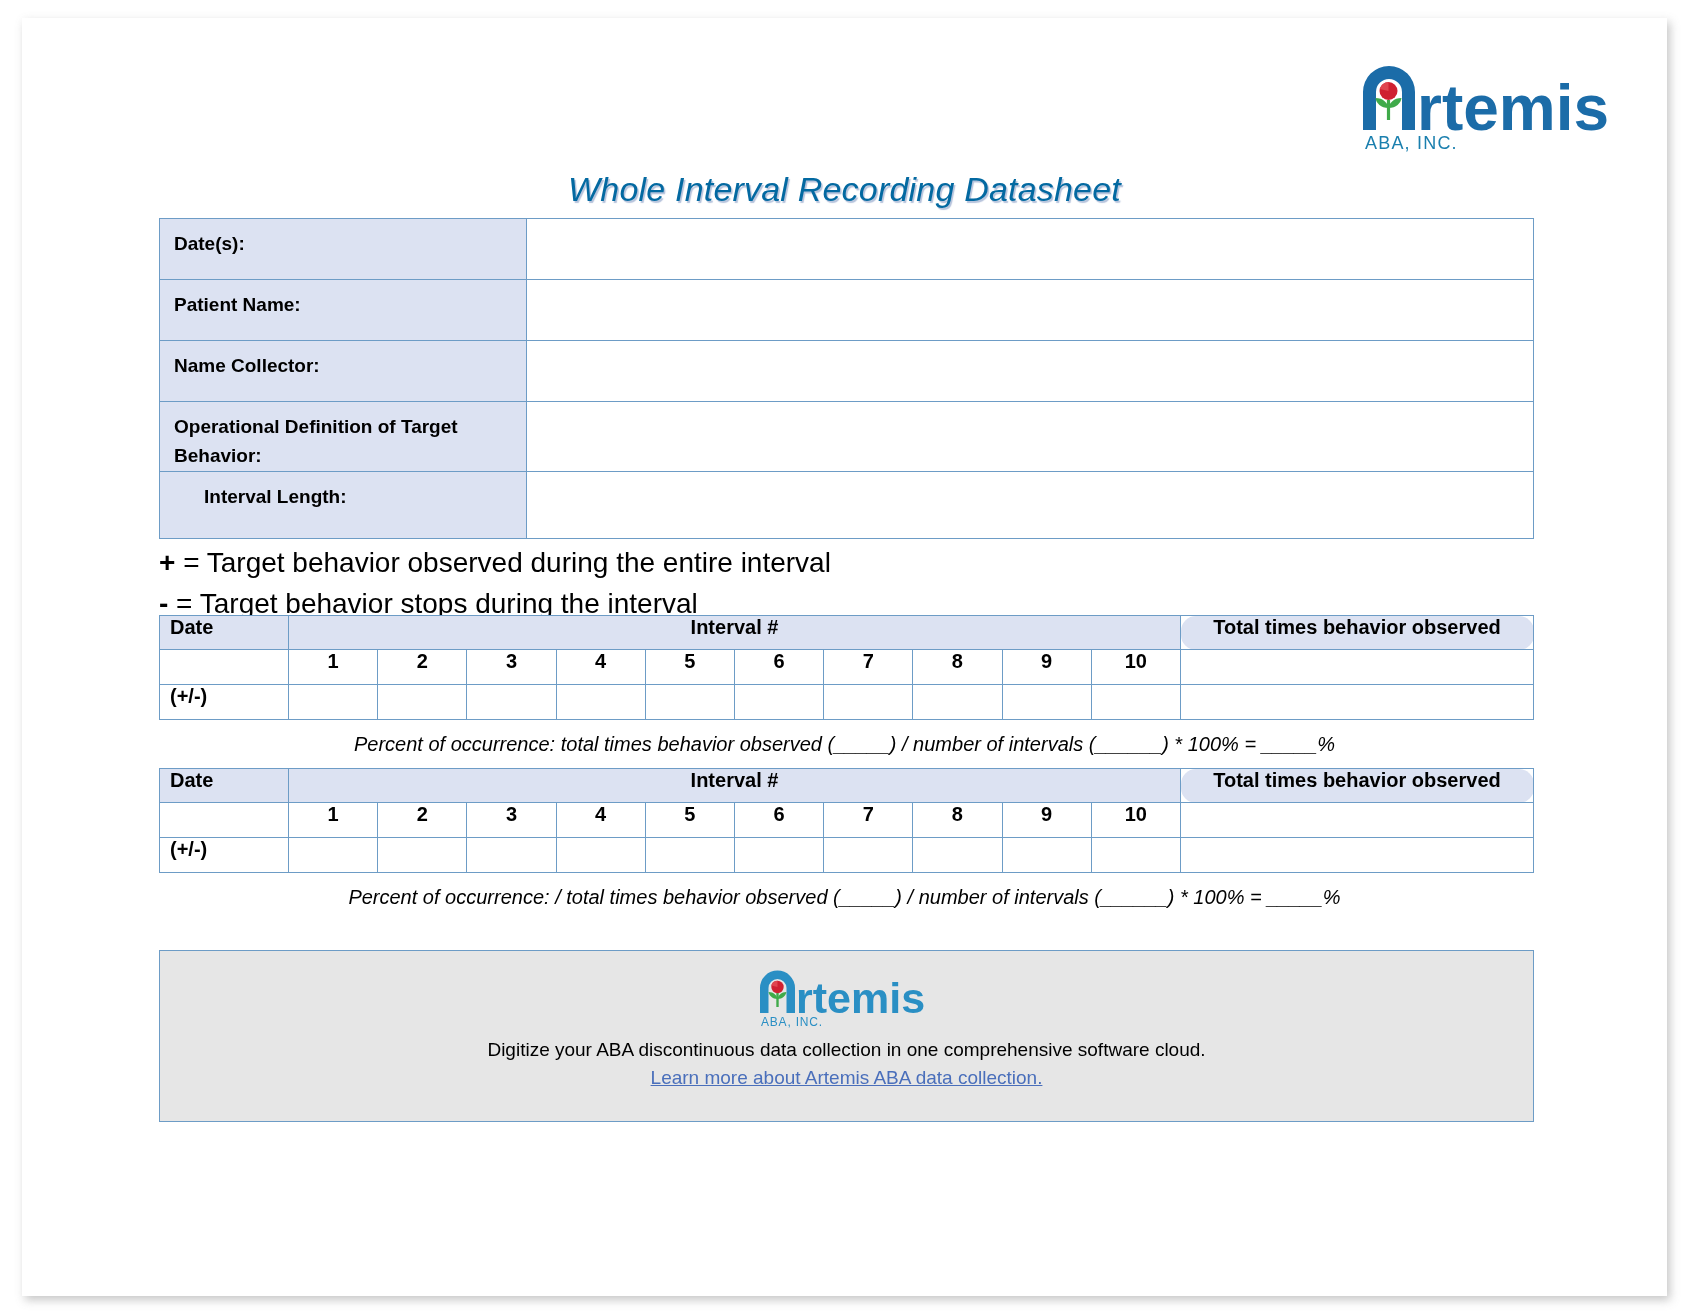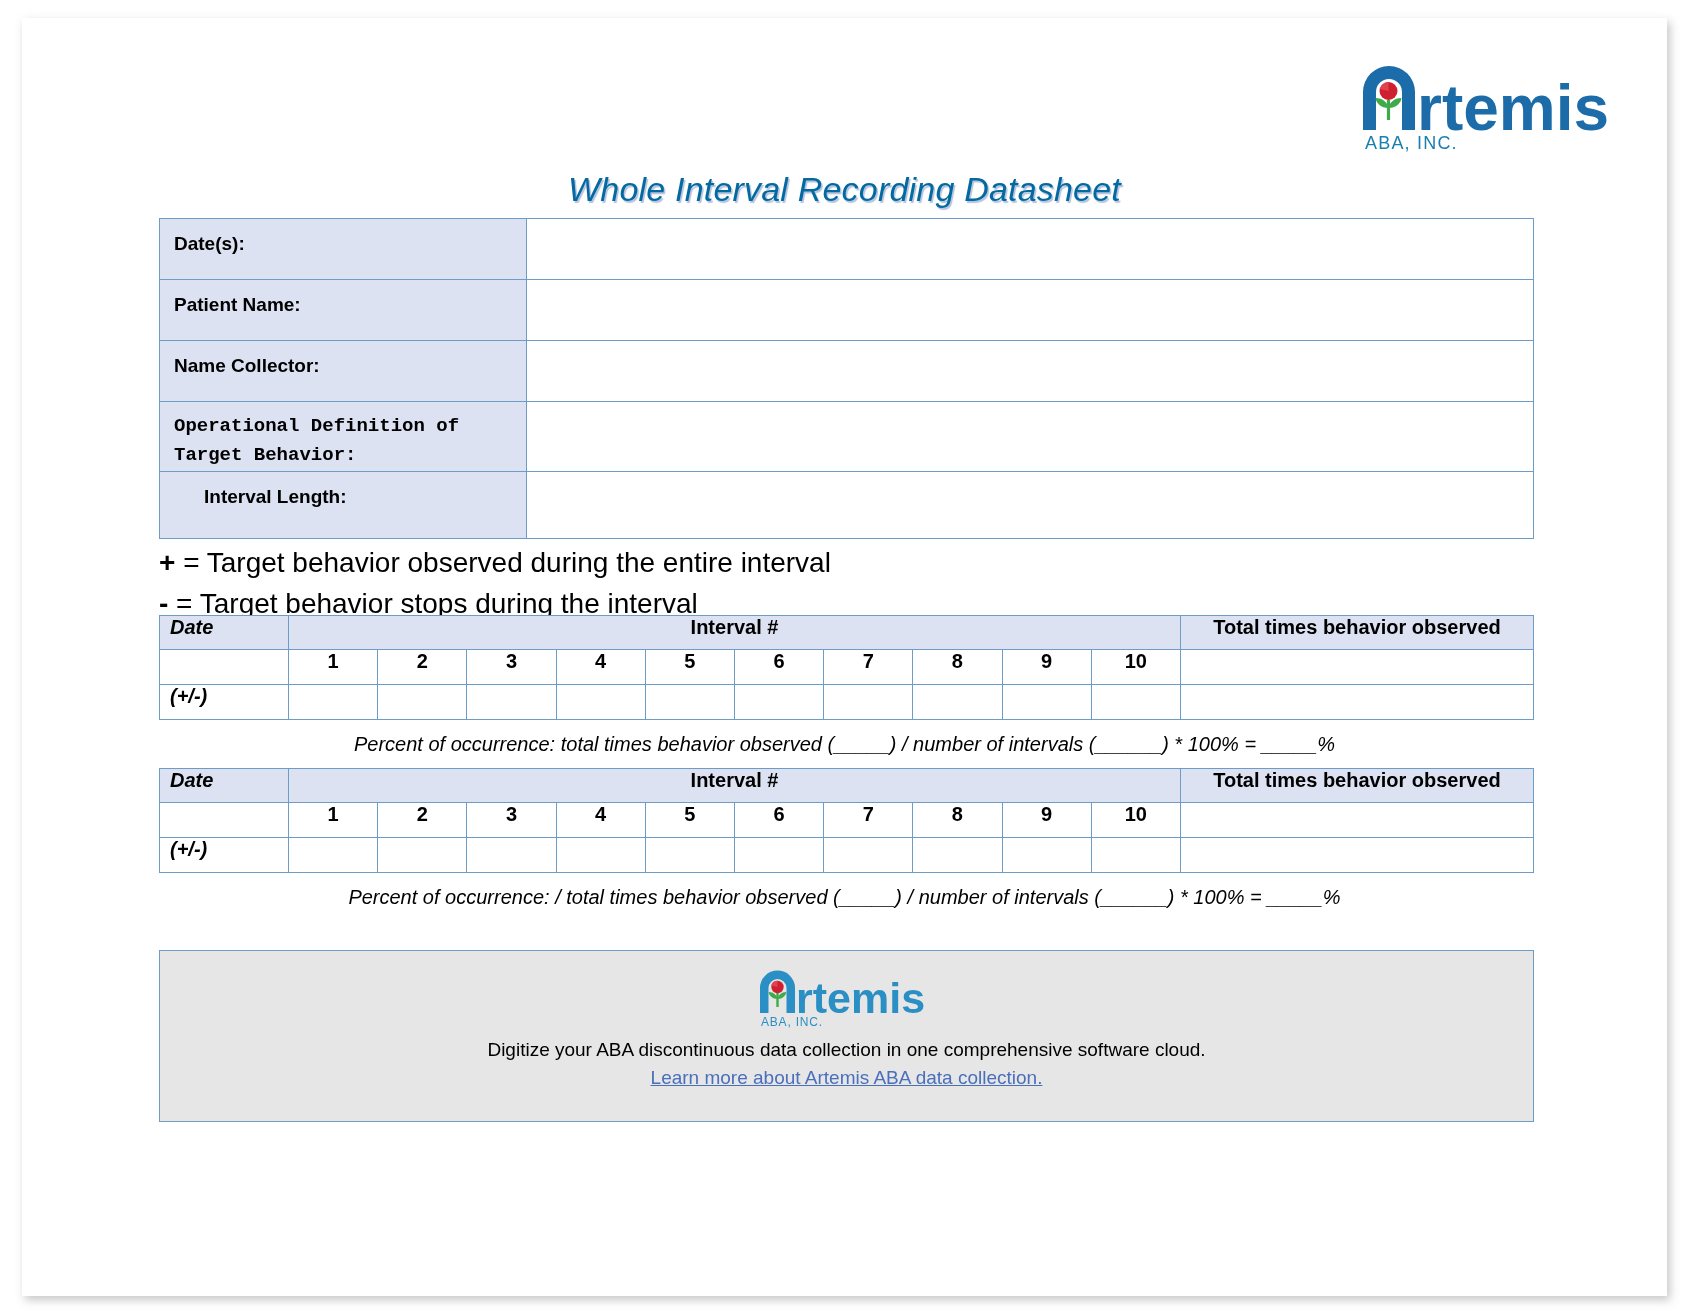--- a/index.html
+++ b/index.html
@@ -78,21 +78,21 @@
     height: 50px;
   }
   #info-table td.label {
     background: #dce2f2;
     padding: 10px 0 0 14px;
     width: 352px;
     line-height: 1.55;
   }
   #info-table td.blank { background: #ffffff; }
   #info-table tr.tall td { height: 56px; padding-left: 44px; }
-  #info-table tr.twoline td { height: 58px; font-family: Liberation Mono, monospace; }
+  #info-table tr.twoline td { height: 58px; }
 
   
   #legend {
     position: absolute;
     left: 137px;
     top: 525px;
     font-size: 28px;
     color: #000;
     line-height: 1.45;
   }
@@ -104,22 +104,22 @@
     left: 137px;
   }
   #data-table-1 { top: 597px; }
   #data-table-2 { top: 750px; }
 
   .data-table td {
     text-align: center;
     height: 32px;
     font-size: 20px;
   }
-  .data-table td.date-col { width: 118px; text-align: left; padding-left: 10px; font-style: italic; }
-  .data-table td.total-col { width: 352px; }
+  .data-table td.date-col { width: 118px; text-align: left; padding-left: 10px; }
+  .data-table td.total-col { width: 352px; border-radius: 15px; }
   .data-table td.num-col { width: 81px; }
   .data-table tr.head-row td { height: 33px; }
   .data-table tr.num-row td { height: 34px; }
   .data-table tr.pm-row td { height: 34px; }
   .data-table td.pm-label { text-align: left; padding-left: 10px; }
 
   
   .percent-line {
     position: absolute;
     width: 100%;

